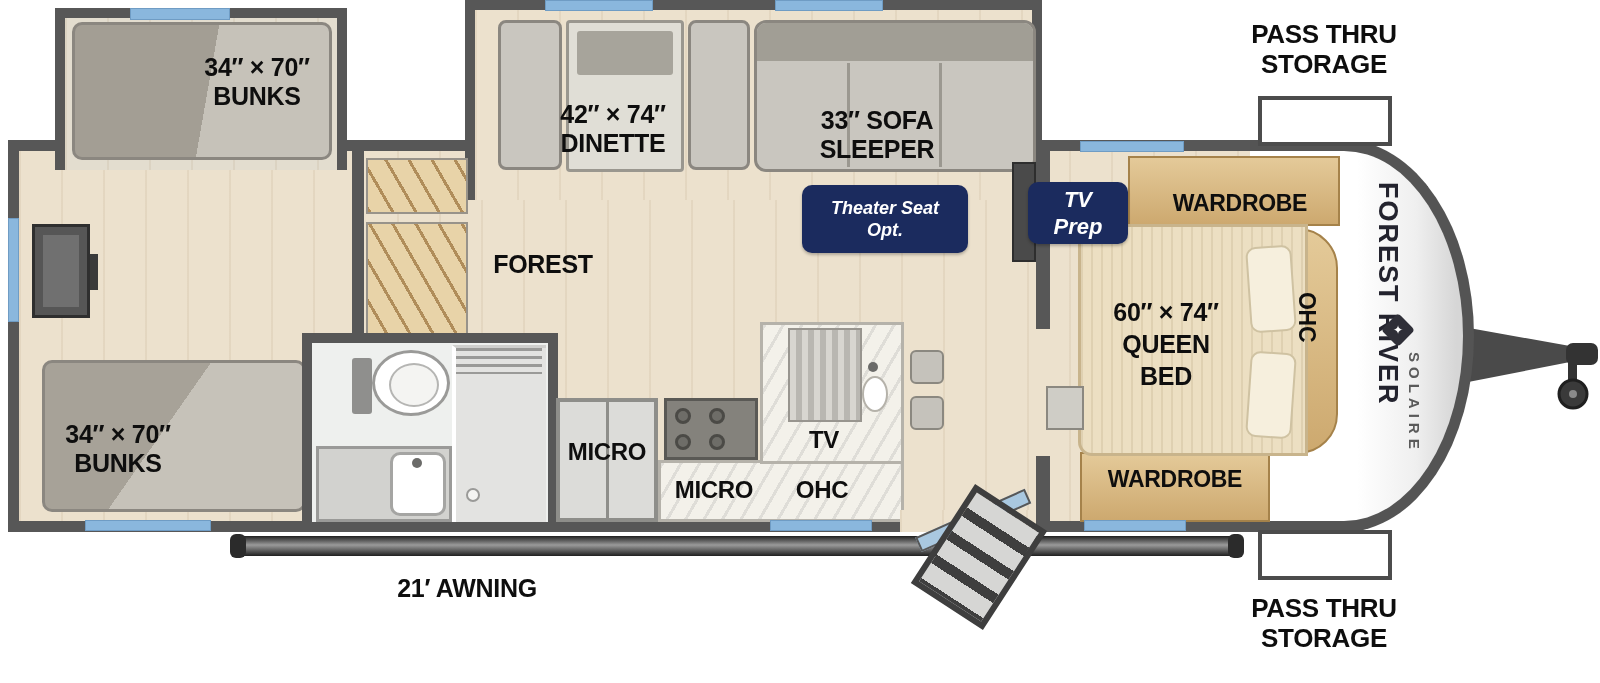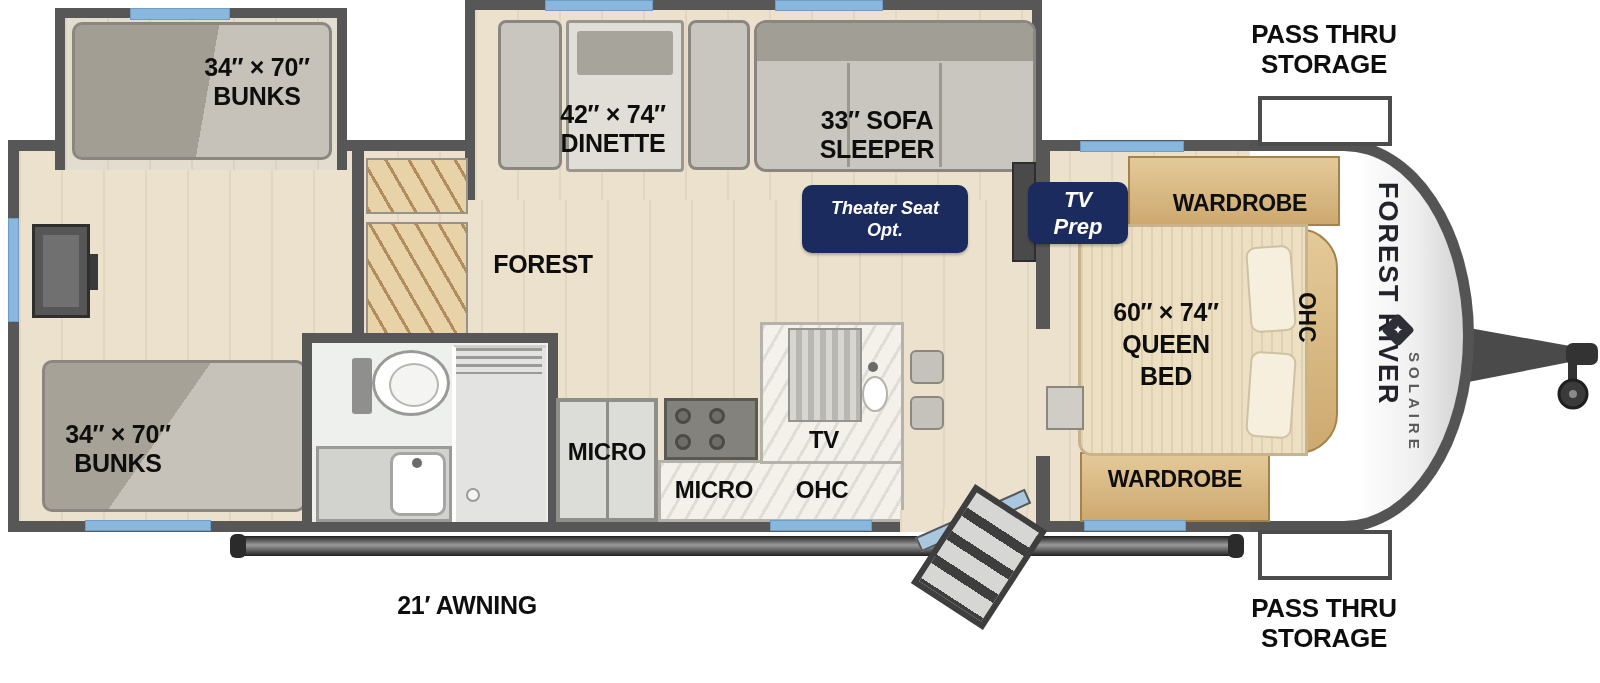--- a/index.html
+++ b/index.html
@@ -146,15 +146,15 @@
   <div class="window" style="left:775px;top:0px;width:108px;height:11px;"></div>
   <div class="window" style="left:1080px;top:141px;width:104px;height:11px;"></div>
   <div class="window" style="left:8px;top:218px;width:11px;height:104px;"></div>
   <div class="window" style="left:85px;top:520px;width:126px;height:11px;"></div>
   <div class="window" style="left:770px;top:520px;width:102px;height:11px;"></div>
   <div class="window" style="left:1084px;top:520px;width:102px;height:11px;"></div>
 
   <div class="abs" style="left:230px;top:536px;width:1014px;height:20px;border-radius:10px;background:linear-gradient(180deg,#1f1f1f,#9a9a9a 45%,#1f1f1f);z-index:2;"></div>
   <div class="abs" style="left:230px;top:534px;width:16px;height:24px;background:#2b2b2b;border-radius:6px;z-index:2;"></div>
   <div class="abs" style="left:1228px;top:534px;width:16px;height:24px;background:#2b2b2b;border-radius:6px;z-index:2;"></div>
-  <div class="label" style="left:367px;top:574px;width:200px;font-size:25px;margin-top:17px;">21′ AWNING</div>
+  <div class="label" style="left:367px;top:574px;width:200px;font-size:25px;">21′ AWNING</div>
 
 </div>
 
 </body></html>

